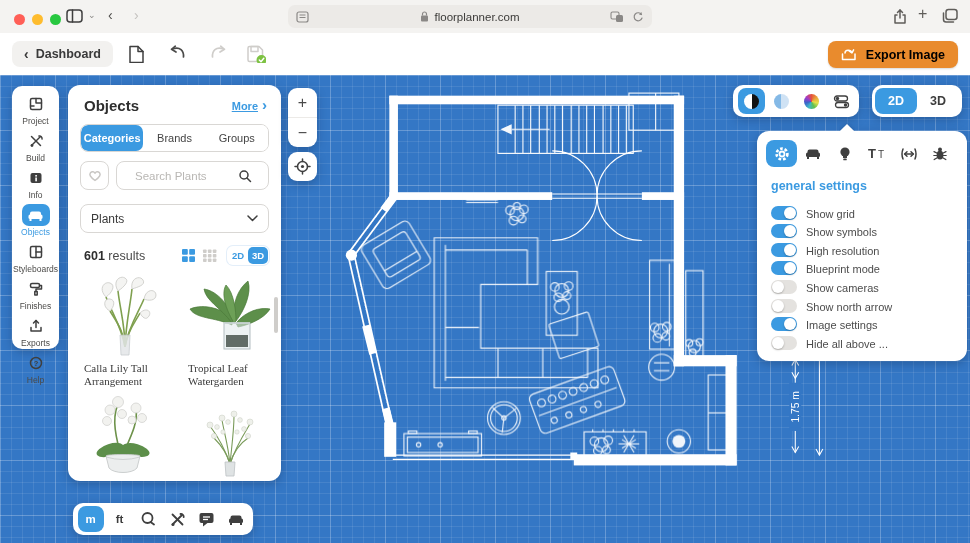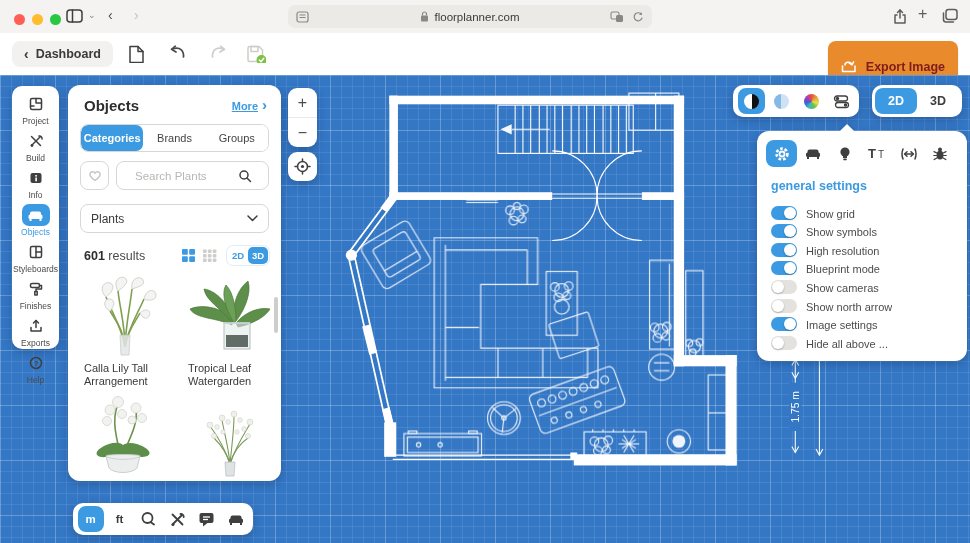--- a/index.html
+++ b/index.html
@@ -15,22 +15,22 @@
     display:flex;align-items:center;justify-content:center;font-size:11.5px;color:#3c3b39;text-align:right;}
   .addr .side{position:absolute;display:flex;align-items:center;gap:6px;}
   
   #apptoolbar{left:0;top:33px;width:970px;height:42px;background:#ffffff;border-bottom:1px solid #e8e6e3;}
   .chip{left:12px;top:8px;height:26px;background:#f2f1ef;border-radius:8px;display:flex;align-items:center;
     padding:0 12px;font-size:12.5px;font-weight:bold;color:#3a3a3a;gap:7px;}
   .tbicon{top:12px;width:20px;height:18px;}
   .ptitle{left:0;width:970px;text-align:center;}
   .ptitle .eyebrow{font-size:9.5px;color:#9b9995;margin-top:5px;}
   .ptitle .big{font-size:15px;font-weight:bold;color:#2f2f2f;line-height:14px;}
-  .exportbtn{right:12px;top:8px;height:27px;background:#e98b2d;border-radius:8px;color:#7f1d1d;
-    display:flex;align-items:center;gap:8px;padding:12px 13px;font-size:12.5px;font-weight:bold;box-shadow:0 1px 2px rgba(0,0,0,.15);}
+  .exportbtn{right:12px;top:8px;height:27px;background:#e98b2d;border-radius:8px;color:#000000;
+    display:flex;align-items:center;gap:8px;padding:0 13px;font-size:12.5px;font-weight:bold;box-shadow:0 1px 2px rgba(0,0,0,.15);}
   
   #canvas{left:0;top:75px;width:970px;height:468px;background-color:#3477c5;
     background-image:
       linear-gradient(rgba(255,255,255,.18) 1px,transparent 1px),
       linear-gradient(90deg,rgba(255,255,255,.18) 1px,transparent 1px),
       linear-gradient(rgba(255,255,255,.09) 1px,transparent 1px),
       linear-gradient(90deg,rgba(255,255,255,.09) 1px,transparent 1px);
     background-size:55px 55px,55px 55px,11px 11px,11px 11px;}
   
   .panel{background:#fff;border-radius:12px;box-shadow:0 3px 10px rgba(20,50,90,.35);}
@@ -57,21 +57,21 @@
   .searchbox input{border:none;outline:none;flex:1;font-size:11.5px;color:#555;font-family:"Liberation Sans",sans-serif;width:100px;background:transparent;}
   .searchbox input::placeholder{color:#b9b7b4;}
   .dropdown{margin:14px 12px 0 12px;height:27px;border:1px solid #d9d7d4;border-radius:8px;display:flex;align-items:center;
     justify-content:space-between;padding:0 10px;font-size:12px;color:#3a3a3a;}
   .resultsrow{margin:13px 12px 0 16px;display:flex;align-items:center;font-size:12.5px;color:#4a4a4a;}
   .resultsrow b{color:#2e2e2e;}
   .minitoggle{display:flex;background:#fff;border-radius:6px;box-shadow:0 0 0 1px #e3eef9;padding:1px;margin-left:9px;}
   .minitoggle span{width:20px;height:17px;border-radius:5px;display:flex;align-items:center;justify-content:center;font-size:9.5px;font-weight:bold;}
   .mini2d{color:#3b9ae1;background:#fff;}
   .mini3d{color:#fff;background:#3b9ae1;}
-  .cards{margin:6px 10px 0 12px;display:grid;grid-template-columns:1fr 1fr;column-gap:14px;}
+  .cards{margin:6px 10px 0 12px;display:grid;grid-template-columns:1fr 1fr;column-gap:14px;font-family:Liberation Serif, serif;}
   .card .img{height:88px;display:flex;align-items:flex-end;justify-content:center;}
   .card .nm{font-size:11px;color:#3a3a3a;line-height:12.5px;margin:3px 0 6px 4px;height:26px;}
   .scrollbar{position:absolute;right:3px;top:212px;width:4px;height:36px;border-radius:2px;background:#cfcdca;}
   
   #measurebar{left:73px;top:503px;height:32px;border-radius:10px;display:flex;align-items:center;padding:0 3px;}
   .mbtn{width:26px;height:26px;margin:0 1.5px;border-radius:8px;display:flex;align-items:center;justify-content:center;
     font-size:11.5px;font-weight:bold;color:#3d3d3d;}
   .mbtn.active{background:#3b9ae1;color:#fff;}
   
   #zoomctl{left:288px;top:88px;width:29px;height:59px;border-radius:9px;display:flex;flex-direction:column;}

